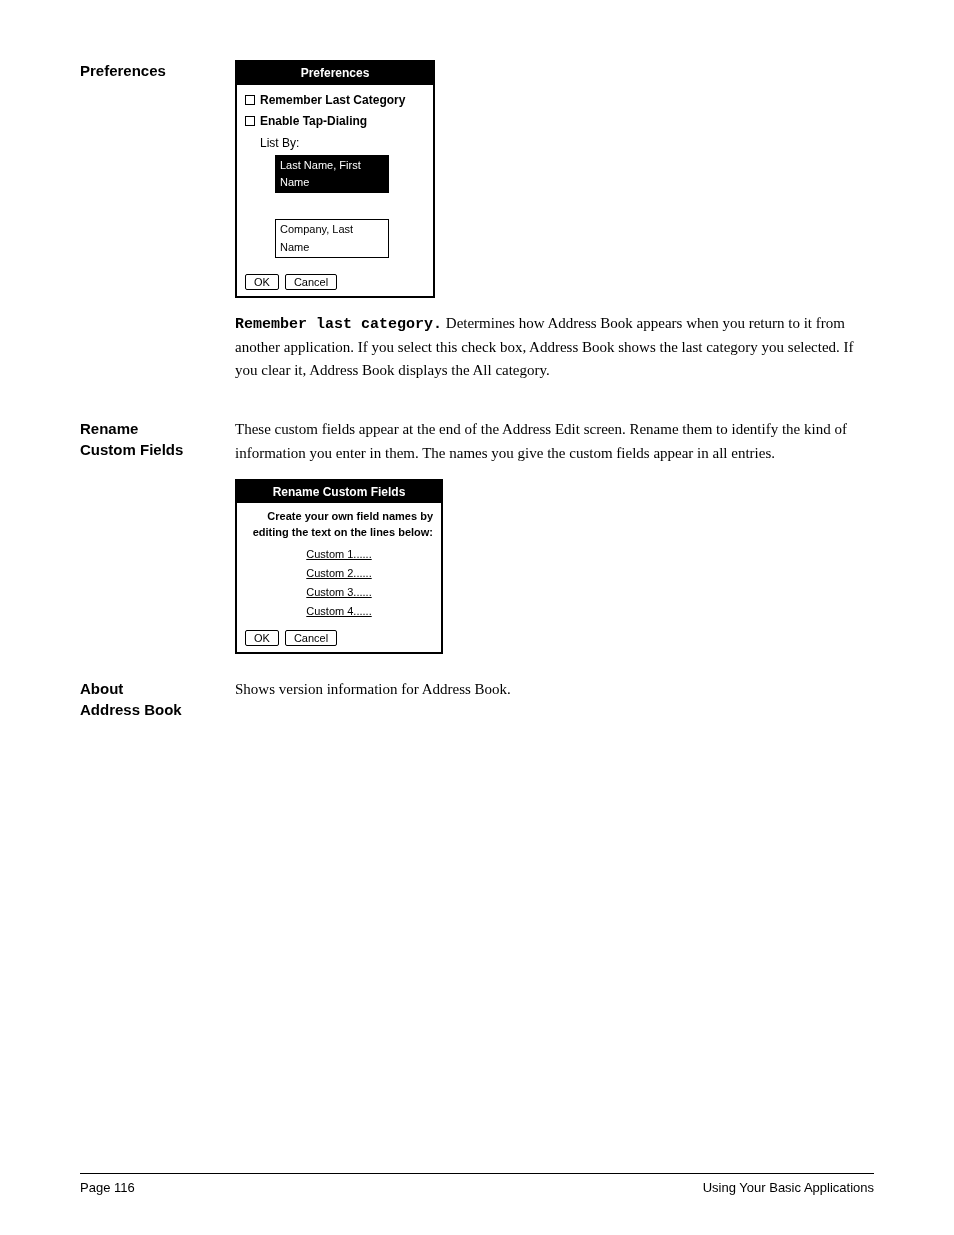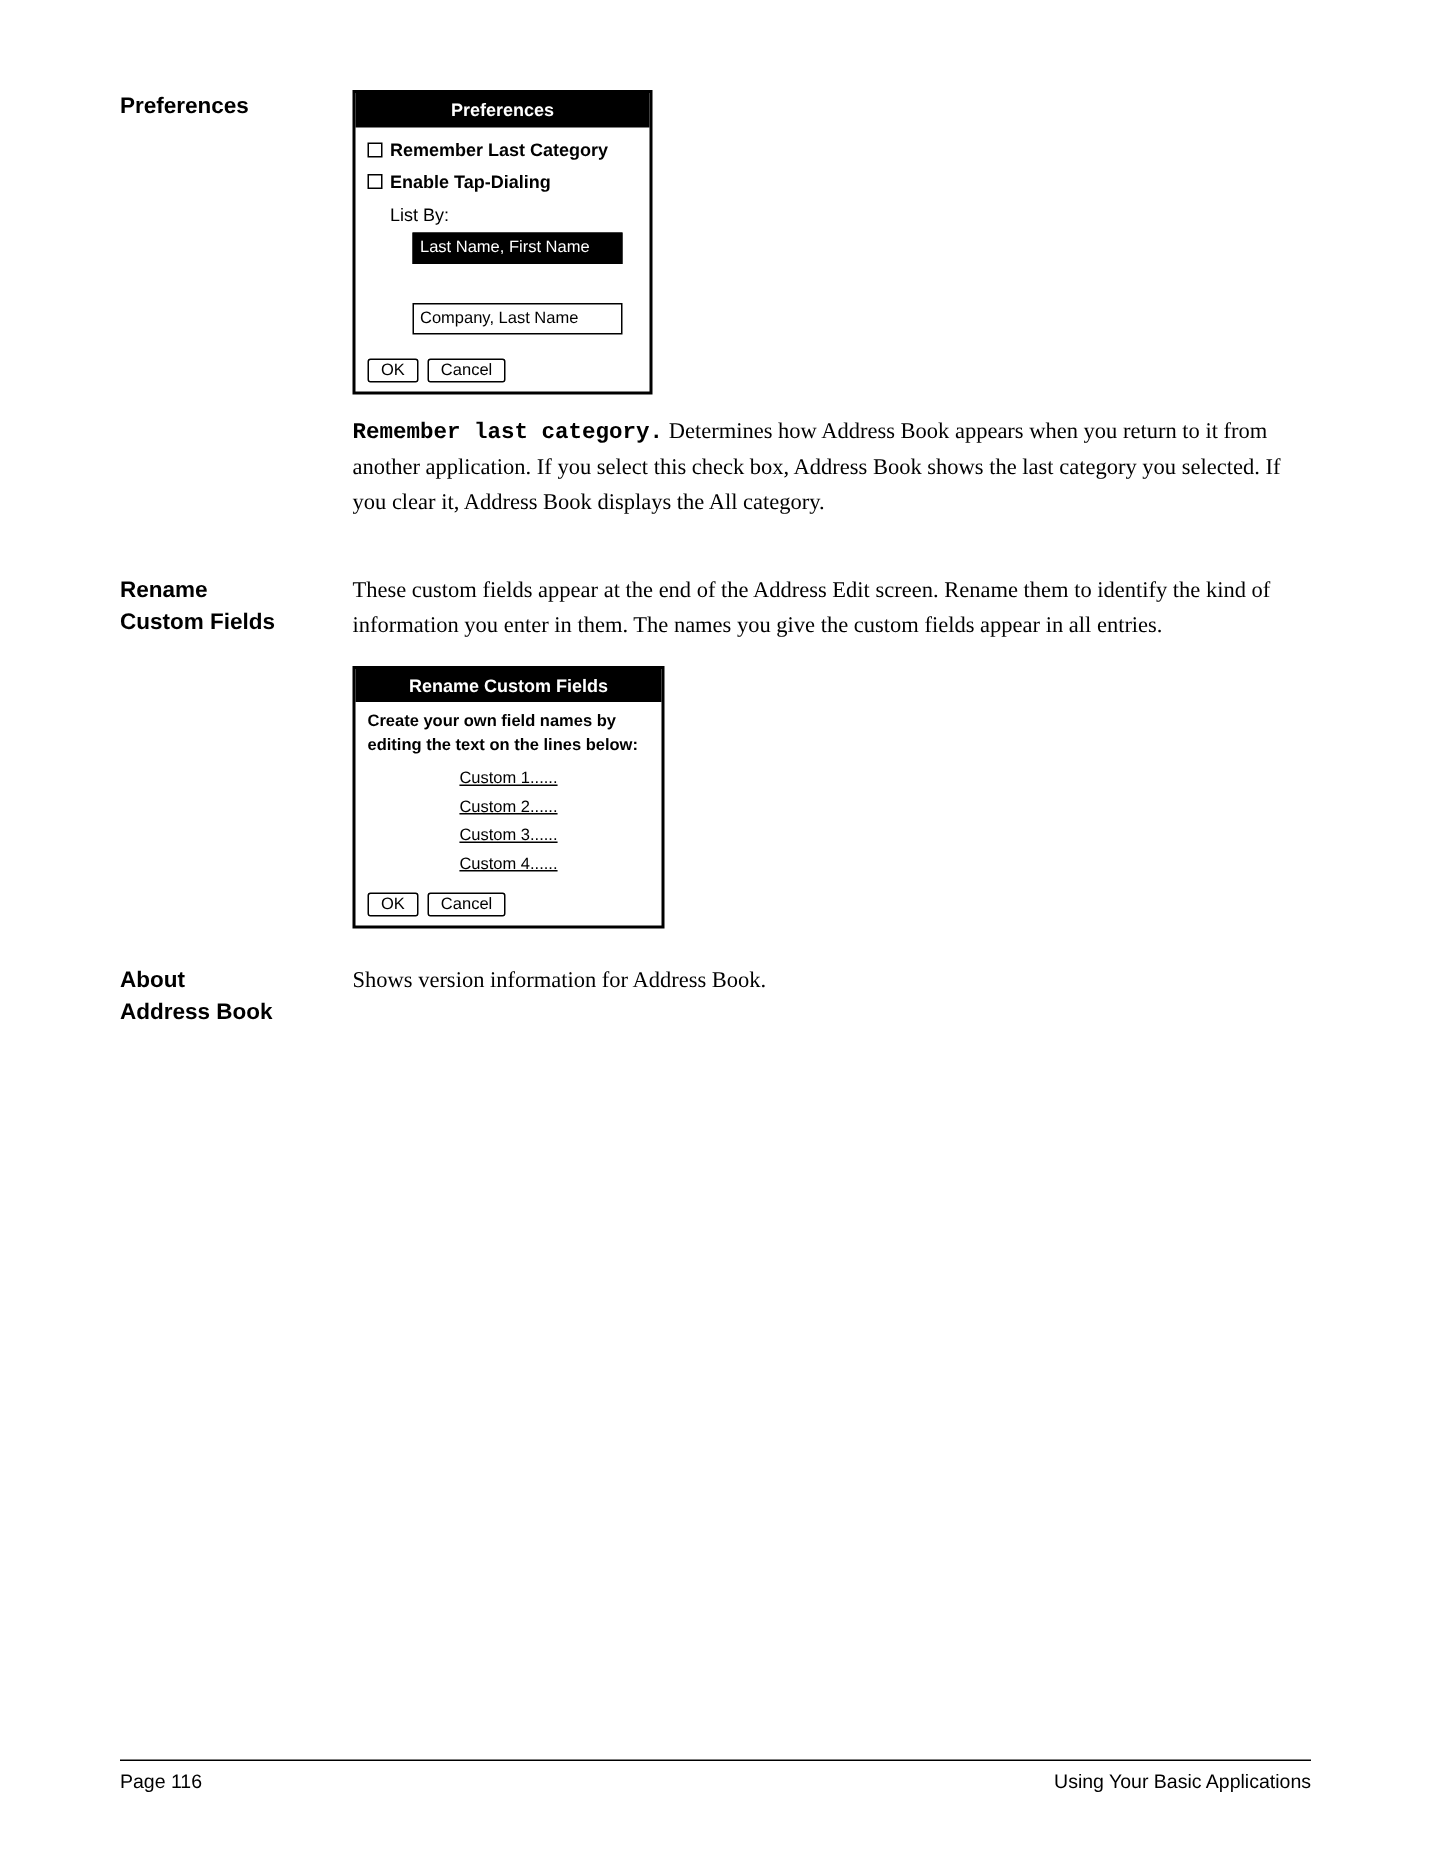--- a/index.html
+++ b/index.html
@@ -95,21 +95,21 @@
       font-size: 12px;
     }
     .list-option {
       margin-left: 15px;
       border: 1px solid #000;
       padding: 1px 4px;
       font-size: 11px;
       background: #fff;
       margin-bottom: 2px;
       display: inline-block;
-      width: 140px;
+      width: 114px;
     }
     .list-option.selected {
       background: #000;
       color: #fff;
     }
     .dialog-buttons {
       display: flex;
       gap: 6px;
       padding: 4px 8px 6px 8px;
       align-items: flex-end;
@@ -130,20 +130,21 @@
       width: 208px;
       margin-top: 14px;
       font-family: Arial, Helvetica, sans-serif;
       font-size: 12px;
     }
     .rename-intro {
       font-weight: bold;
       font-size: 11px;
       line-height: 1.4;
       padding: 6px 8px 4px 8px;
+      text-align: right;
     }
     .custom-field-row {
       display: flex;
       justify-content: center;
       margin-bottom: 2px;
     }
     .custom-field-link {
       font-size: 11px;
       text-decoration: underline;
       color: #000;

